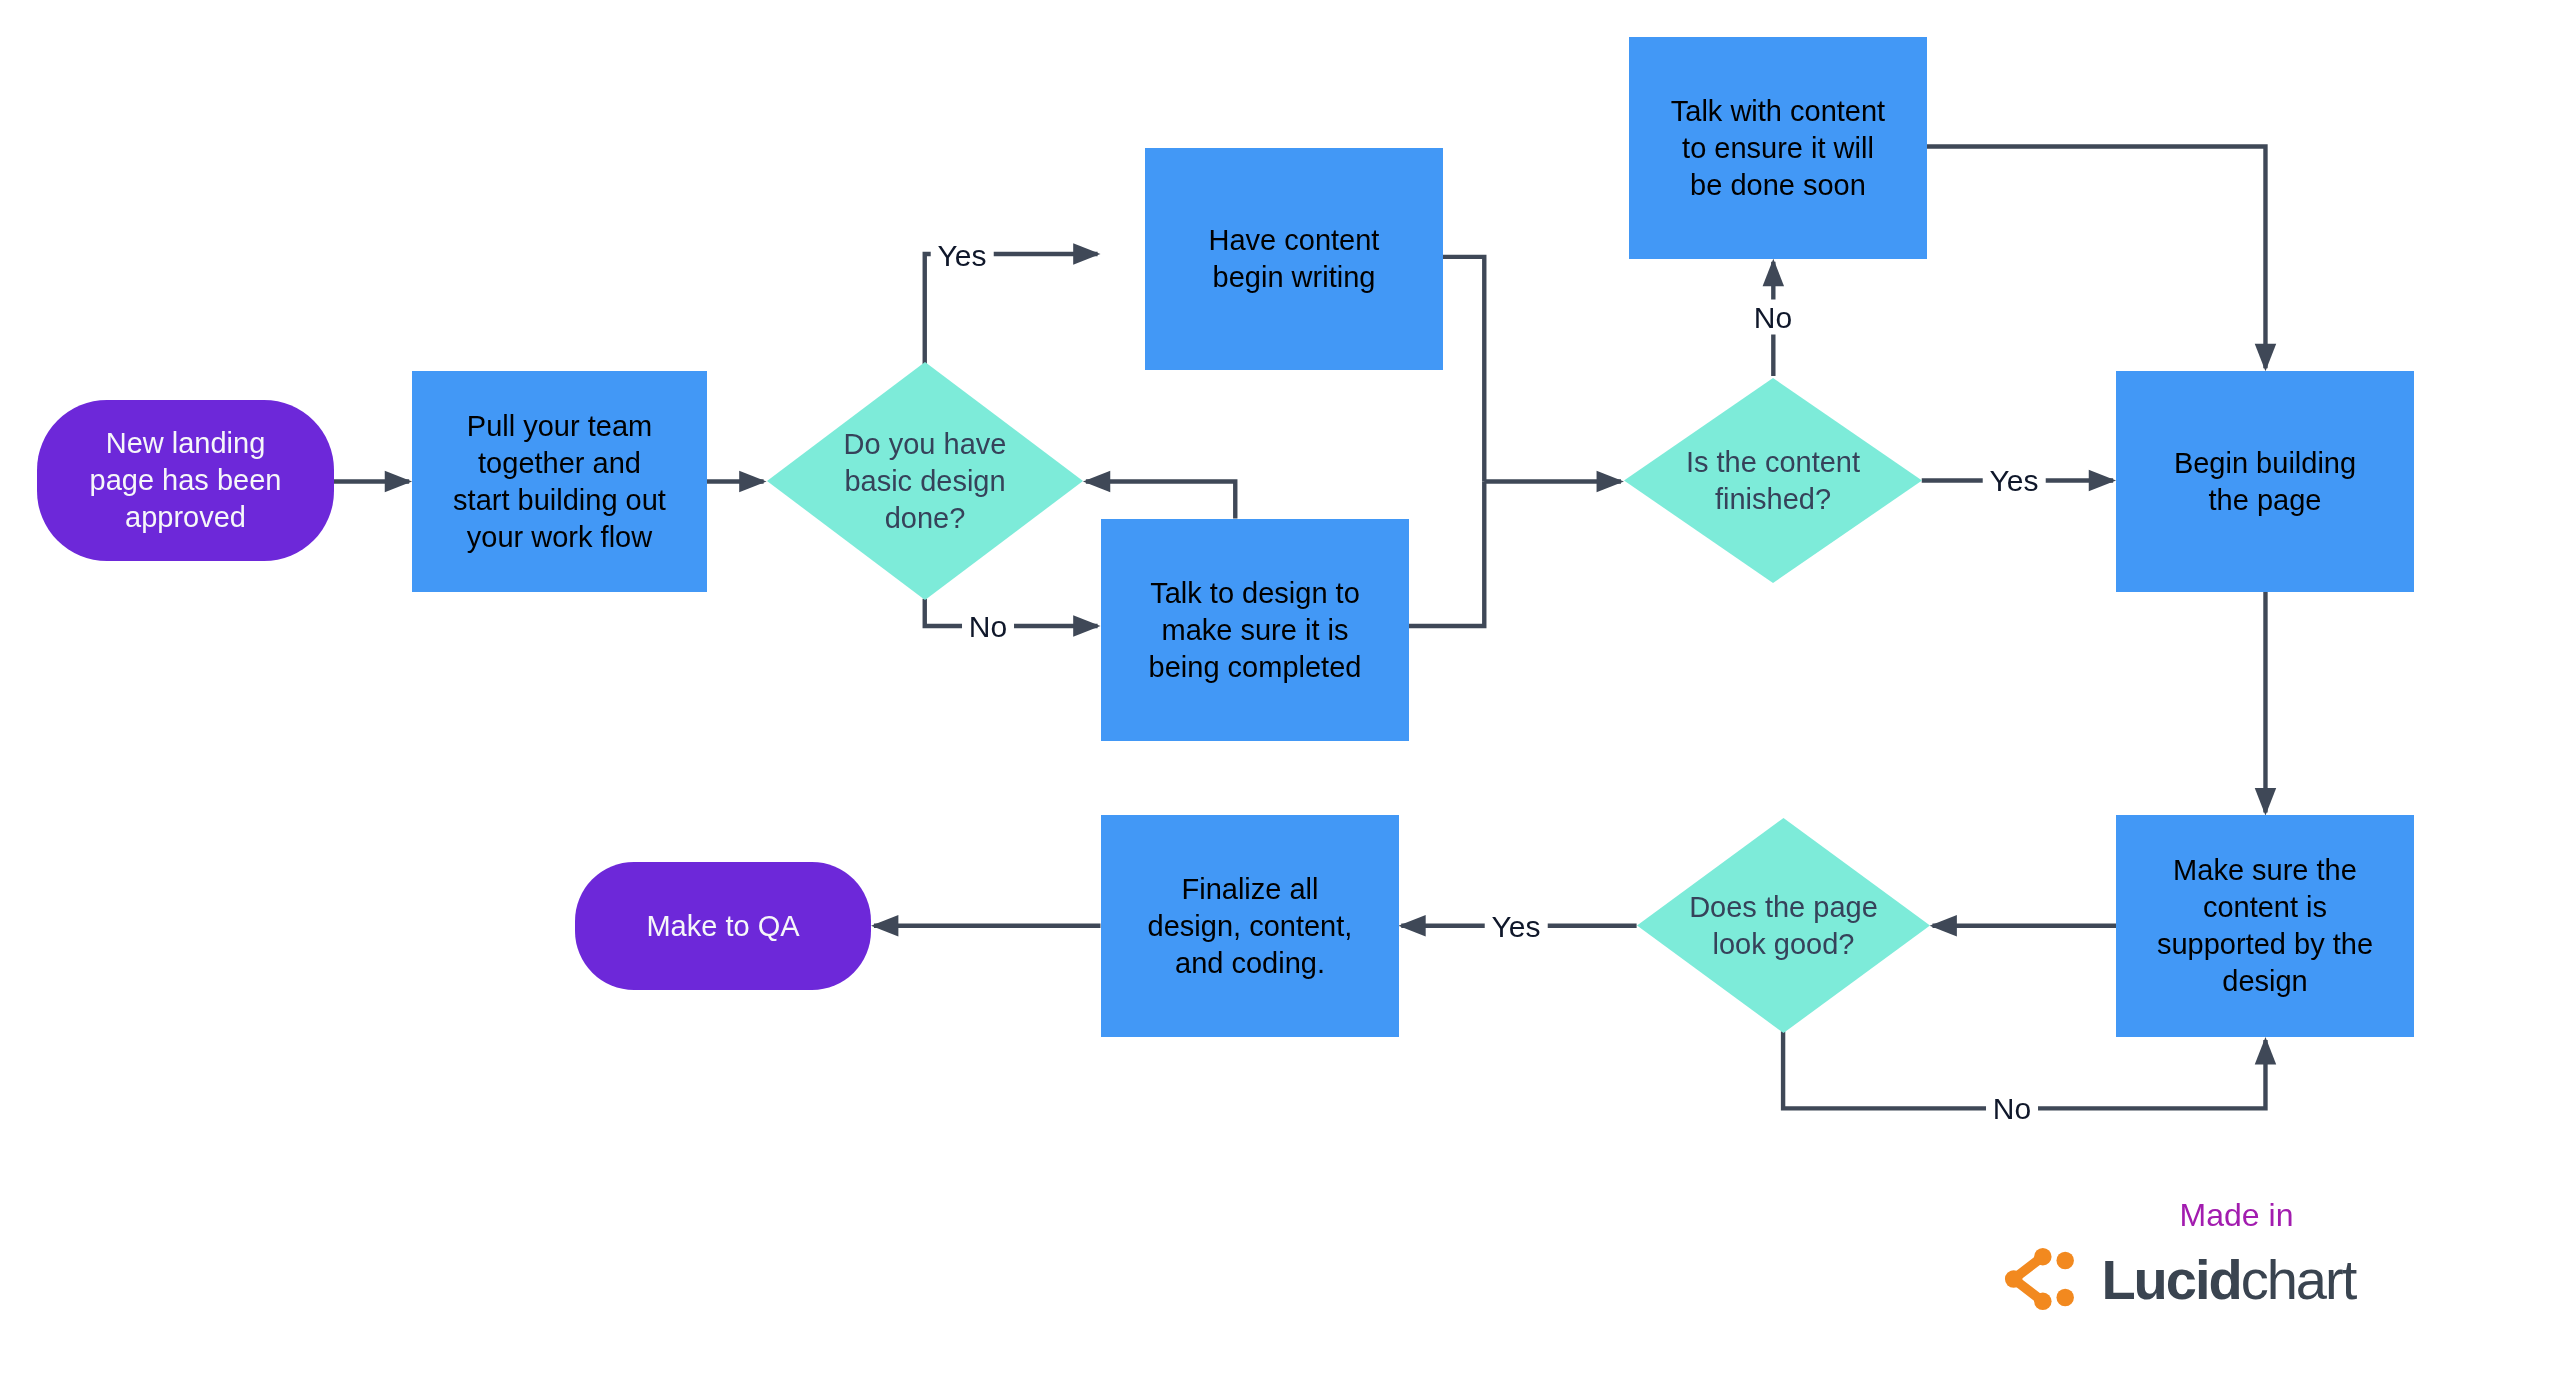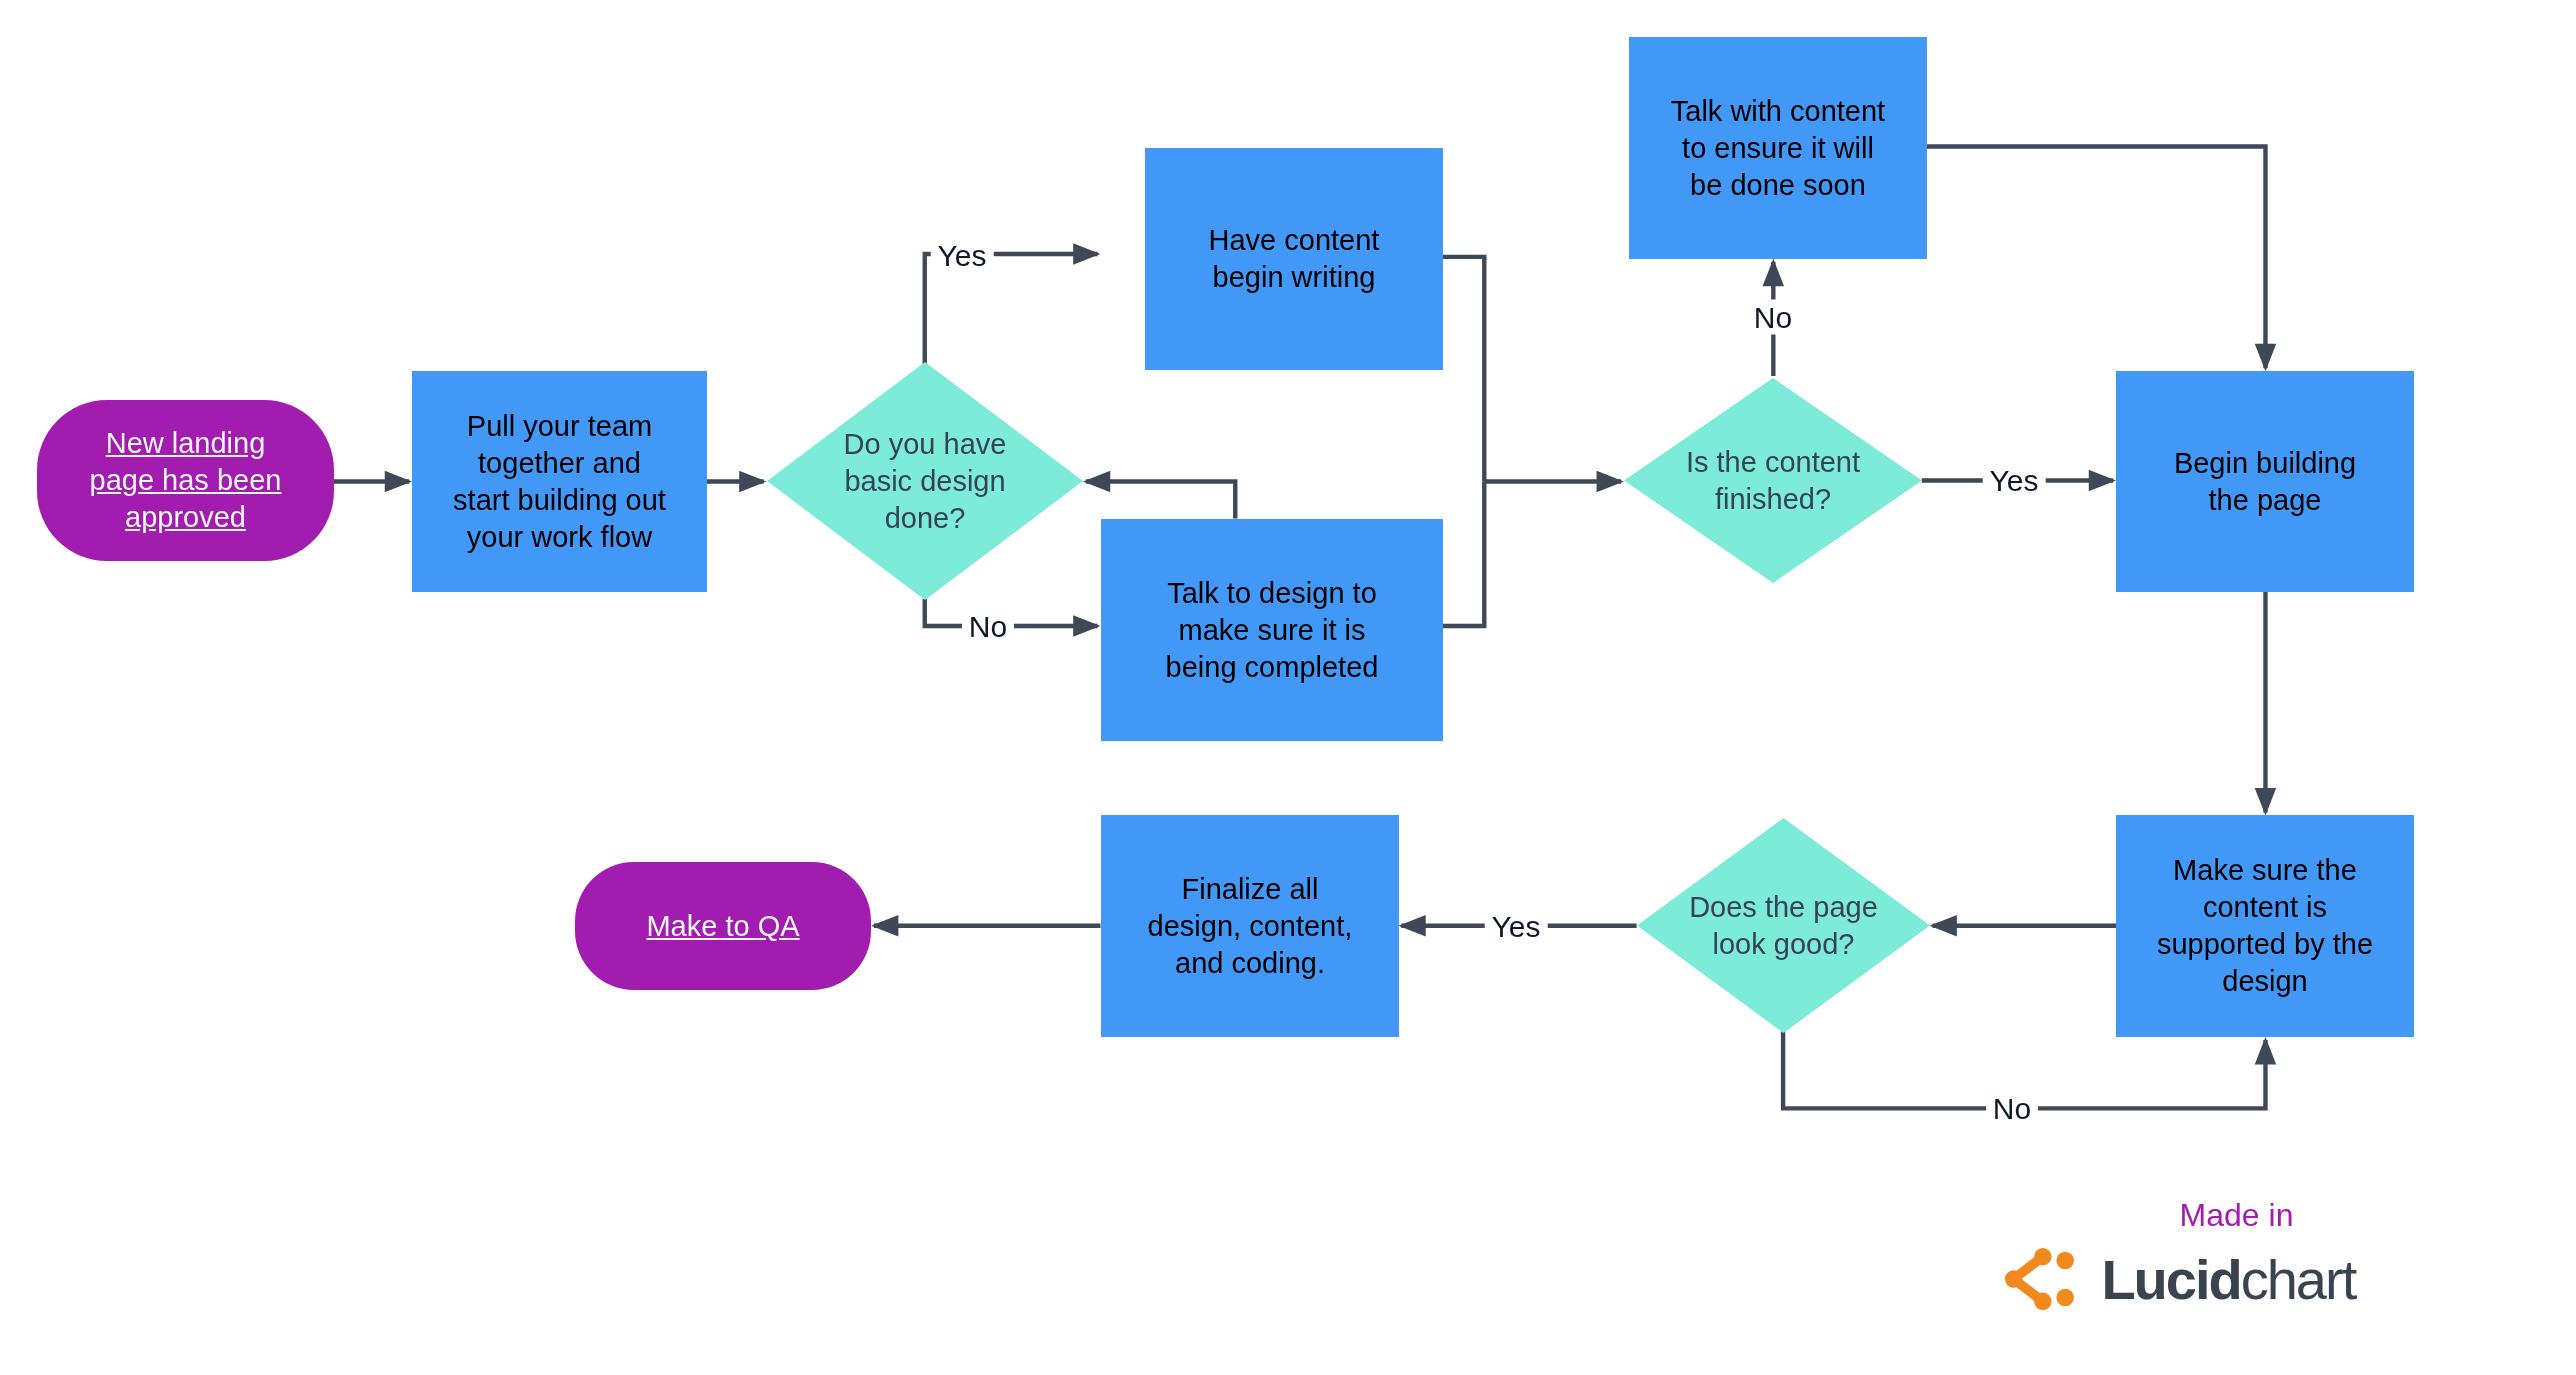--- a/index.html
+++ b/index.html
@@ -11,21 +11,21 @@
     overflow:hidden;
   }
   #edges{position:absolute;left:0;top:0;width:2576px;height:1376px;z-index:1;}
   .node{
     position:absolute;z-index:2;
     display:flex;align-items:center;justify-content:center;
     text-align:center;font-size:29px;line-height:37px;
     white-space:pre-line;
   }
   .process{background:#4298F6;color:#000000;}
-  .terminator{background:#a21caf;color:#F6F7F9;text-decoration:underline;}
+  .terminator{background:#6d28d9;color:#F6F7F9;}
   .decision{
     background:#7DEBD9;color:#36425A;
     clip-path:polygon(50% 0,100% 50%,50% 100%,0 50%);
   }
   .elabel{
     position:absolute;z-index:3;
     transform:translate(-50%,-50%);
     background:#ffffff;color:#0f172a;
     font-size:30px;line-height:33px;padding:1px 6.8px;
     white-space:nowrap;
@@ -97,21 +97,21 @@
     <span>Do you have
 basic design
 done?</span>
   </div>
 
   <div class="node process" style="left:1145px;top:148px;width:298px;height:222px;">
     <span>Have content
 begin writing</span>
   </div>
 
-  <div class="node process" style="left:1101px;top:519px;width:342px;height:222px;">
+  <div class="node process" style="left:1101px;top:519px;width:308px;height:222px;">
     <span>Talk to design to
 make sure it is
 being completed</span>
   </div>
 
   <div class="node decision" style="left:1624px;top:378px;width:298px;height:205px;">
     <span>Is the content
 finished?</span>
   </div>
 

